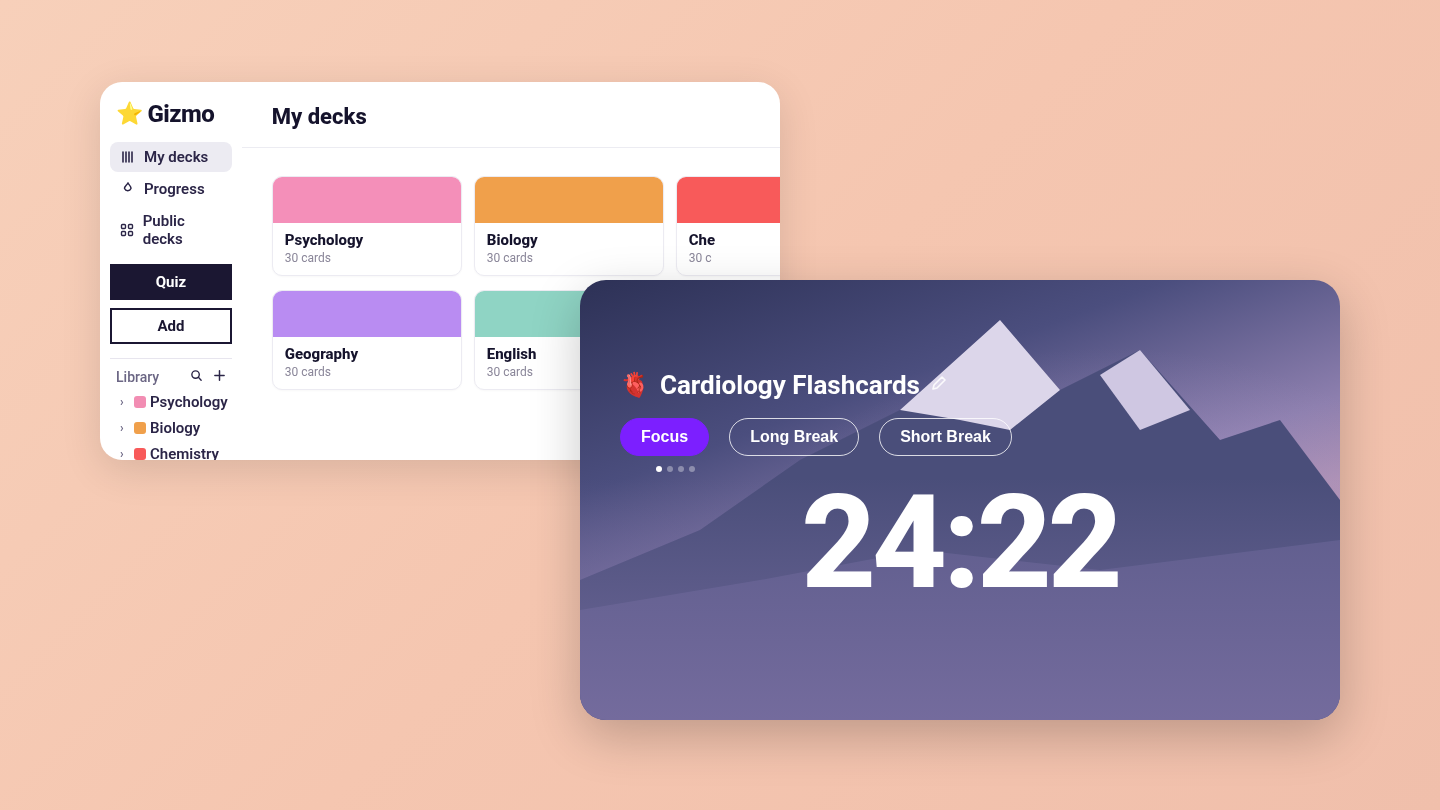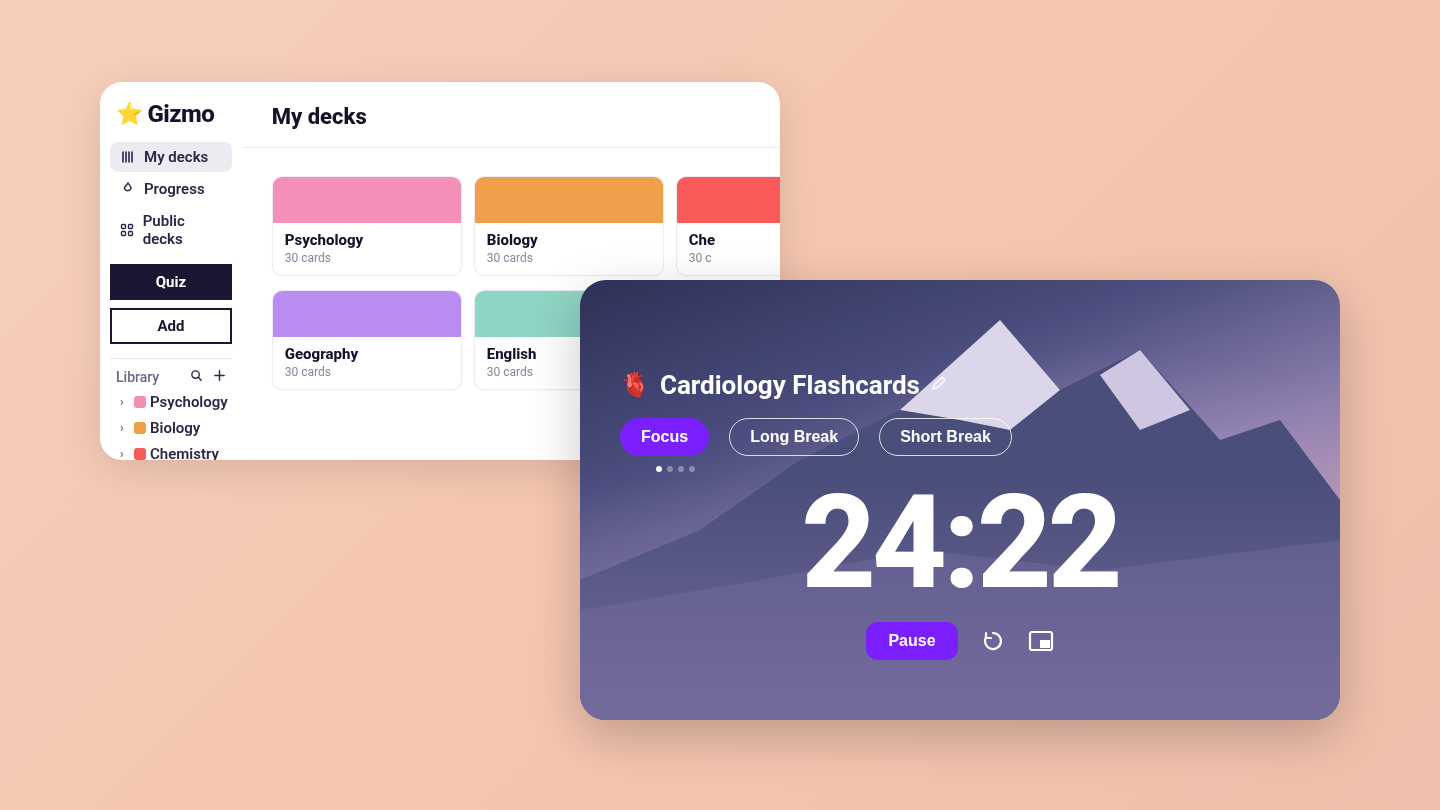--- a/index.html
+++ b/index.html
@@ -274,29 +274,14 @@
 
     <div class="dots">
       <span class="dot on"></span>
       <span class="dot"></span>
       <span class="dot"></span>
       <span class="dot"></span>
     </div>
 
     <div class="timer">24:22</div>
 
-    <div class="controls">
-      <button class="ctrl-btn">Pause</button>
-      <span class="ctrl-icon">
-        <svg width="24" height="24" viewBox="0 0 24 24">
-            <path d="M12 4a8 8 0 1 1-7 4" fill="none" stroke="#fff" stroke-width="2.2" stroke-linecap="round"></path>
-            <path d="M5 4v5h5" fill="none" stroke="#fff" stroke-width="2.2" stroke-linecap="round" stroke-linejoin="round"></path>
-          </svg>
-      </span>
-      <span class="ctrl-icon">
-        <svg width="26" height="22" viewBox="0 0 26 22">
-            <rect x="2" y="2" width="22" height="18" rx="2" fill="none" stroke="#fff" stroke-width="2.2"></rect>
-            <rect x="12" y="10" width="10" height="8" fill="#fff"></rect>
-          </svg>
-      </span>
-    </div>
   </div>
 </div>
 
 </body></html>

